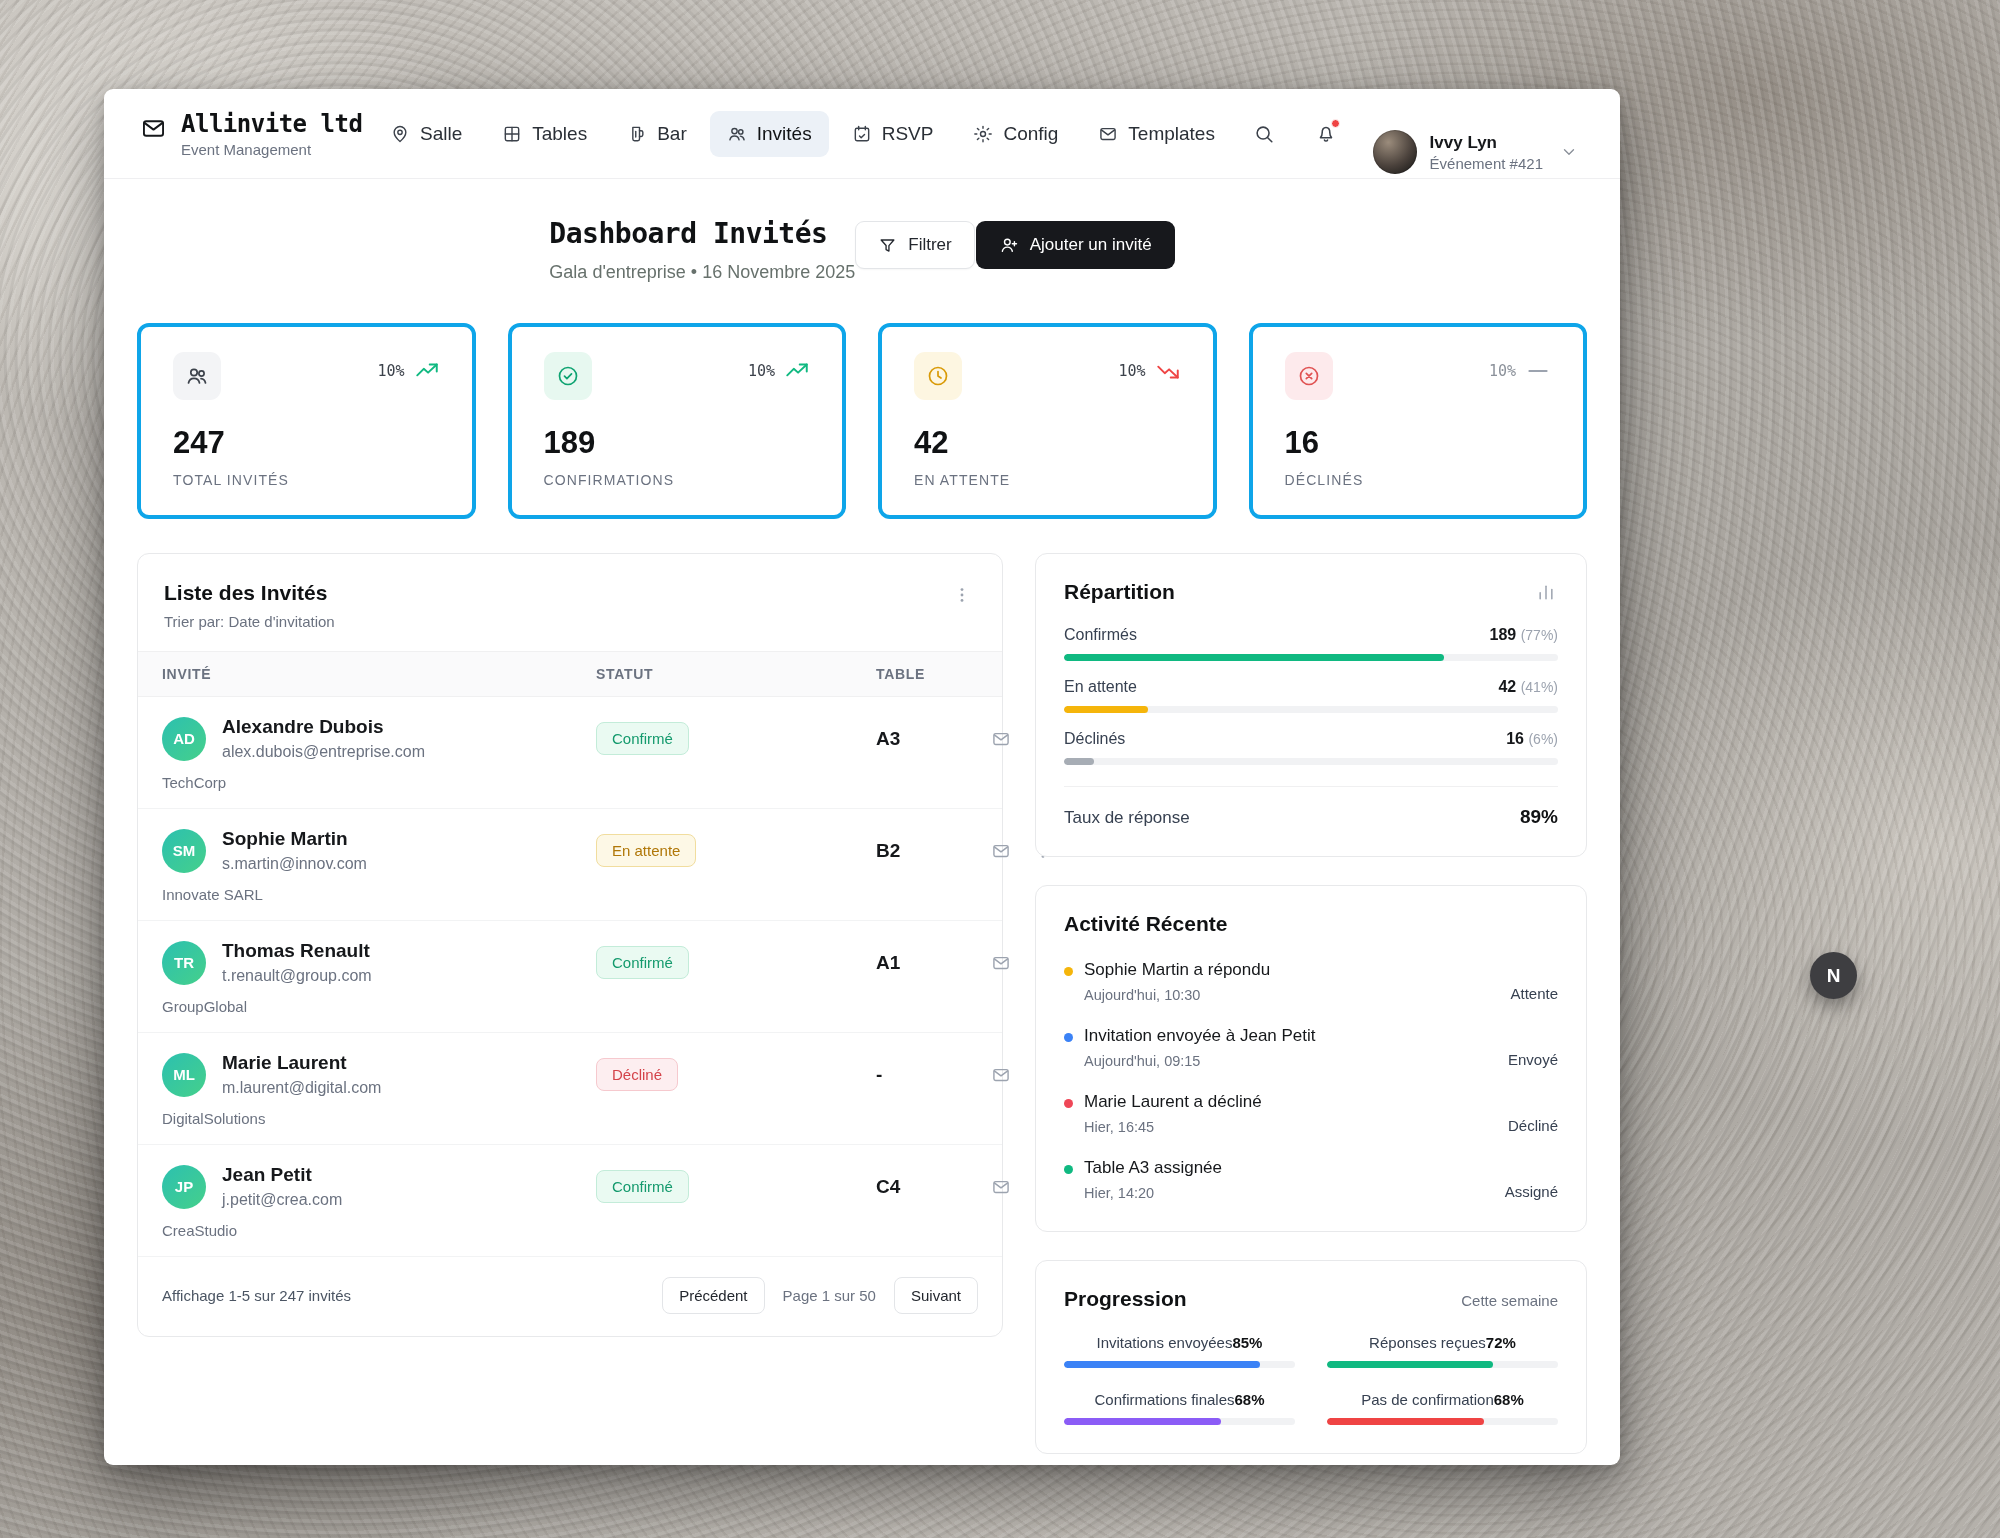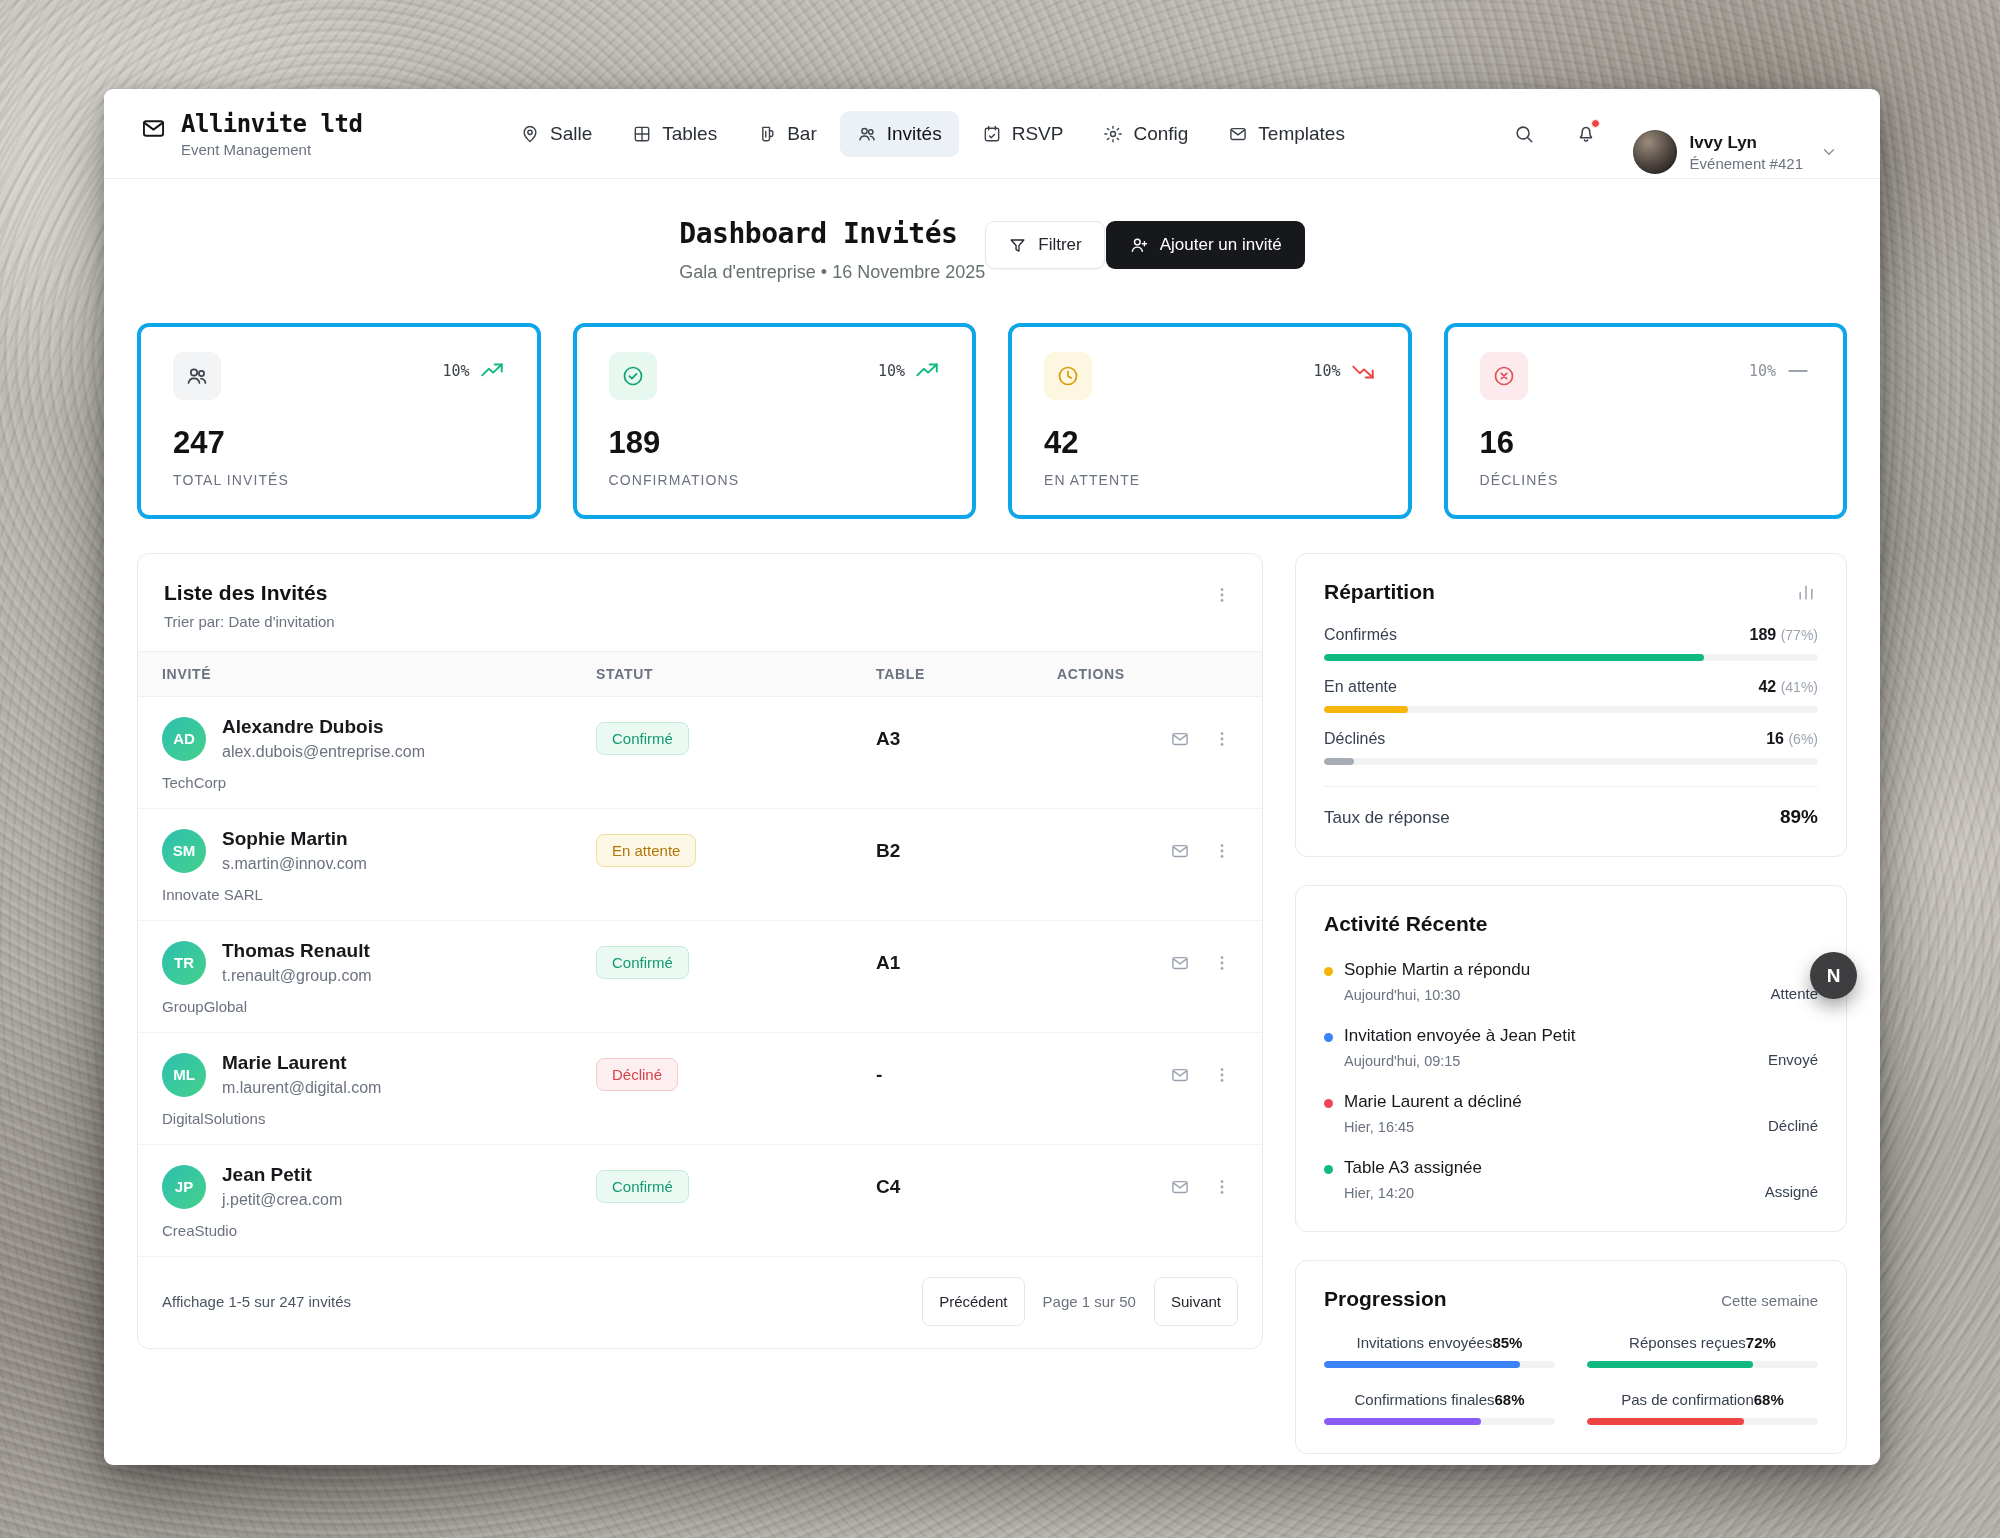--- a/index.html
+++ b/index.html
@@ -13,21 +13,21 @@
       repeating-radial-gradient(circle at 73% 61%, rgba(60,50,40,.08) 0 2px, transparent 3px 9px),
       radial-gradient(ellipse 500px 380px at 8% 12%, rgba(238,235,229,.75), transparent 65%),
       radial-gradient(ellipse 700px 420px at 88% 6%, rgba(120,110,100,.5), transparent 60%),
       radial-gradient(ellipse 600px 500px at 97% 55%, rgba(228,223,215,.55), transparent 60%),
       radial-gradient(ellipse 800px 520px at 6% 85%, rgba(100,92,84,.4), transparent 65%),
       radial-gradient(ellipse 900px 600px at 50% 108%, rgba(212,207,200,.55), transparent 70%),
       linear-gradient(160deg, #c6c2bc, #a8a49e 55%, #b5b1ab);
   }
   svg { display:block; }
   .app {
-    position:absolute; left:104px; top:89px; width:1776px; height:1376px;
+    position:absolute; left:104px; top:89px; width:1516px; height:1376px;
     background:#fff; border-radius:9px; overflow:hidden;
     box-shadow:0 30px 70px rgba(0,0,0,.38), 0 4px 18px rgba(0,0,0,.22);
     display:flex; flex-direction:column;
   }
   
   .app-header { flex:0 0 90px; border-bottom:1px solid #efeff1; display:flex; align-items:center; padding:0 42px 0 36px; }
   .brand { display:flex; align-items:flex-start; gap:14px; }
   .brand-icon { margin-top:5px; color:#16181b; }
   .brand-name { font-family:"DejaVu Sans Mono", monospace; font-size:24px; font-weight:700; color:#101214; letter-spacing:-.5px; }
   .brand-sub { font-size:15px; color:#6b7280; margin-top:3px; }
@@ -88,21 +88,21 @@
   .badge[data-status="confirmed"] { color:#149a6d; background:#eafaf2; border-color:#c3ecd9; }
   .badge[data-status="pending"]   { color:#b07708; background:#fdf8e6; border-color:#f1dd9e; }
   .badge[data-status="declined"]  { color:#d4434a; background:#fdeef0; border-color:#f6c9ce; }
   .g-table { font-size:19px; font-weight:700; color:#16181b; }
   .g-actions { display:flex; justify-content:flex-end; align-items:center; gap:14px; color:#9ca3af; padding-right:2px; }
   .g-actions .act { cursor:pointer; padding:4px; }
   .company { font-size:15px; color:#6b7280; margin-top:13px; }
   .list-footer { display:flex; align-items:center; justify-content:space-between; padding:20px 24px 22px; }
   .foot-summary { font-size:15px; color:#4b5563; }
   .pager { display:flex; align-items:center; gap:18px; }
-  .pg-btn { font-size:15px; color:#23272e; background:#fff; border:1px solid #e3e5e8; border-radius:8px; padding:15px 16px; cursor:pointer; font-family:inherit; }
+  .pg-btn { font-size:15px; color:#23272e; background:#fff; border:1px solid #e3e5e8; border-radius:8px; padding:9px 16px; cursor:pointer; font-family:inherit; }
   .pg-info { font-size:15px; color:#6b7280; }
   
   .side { display:flex; flex-direction:column; gap:28px; }
   .side-card { padding:26px 28px 28px; }
   .rep-head { display:flex; justify-content:space-between; align-items:flex-start; margin-bottom:22px; }
   .card-title { font-size:21px; font-weight:700; color:#101214; }
   .chart-icon-btn { color:#9ca3af; cursor:pointer; padding:2px; }
   .rep-item { margin-bottom:17px; }
   .rep-line { display:flex; justify-content:space-between; align-items:baseline; }
   .rep-label { font-size:16px; color:#374151; }

